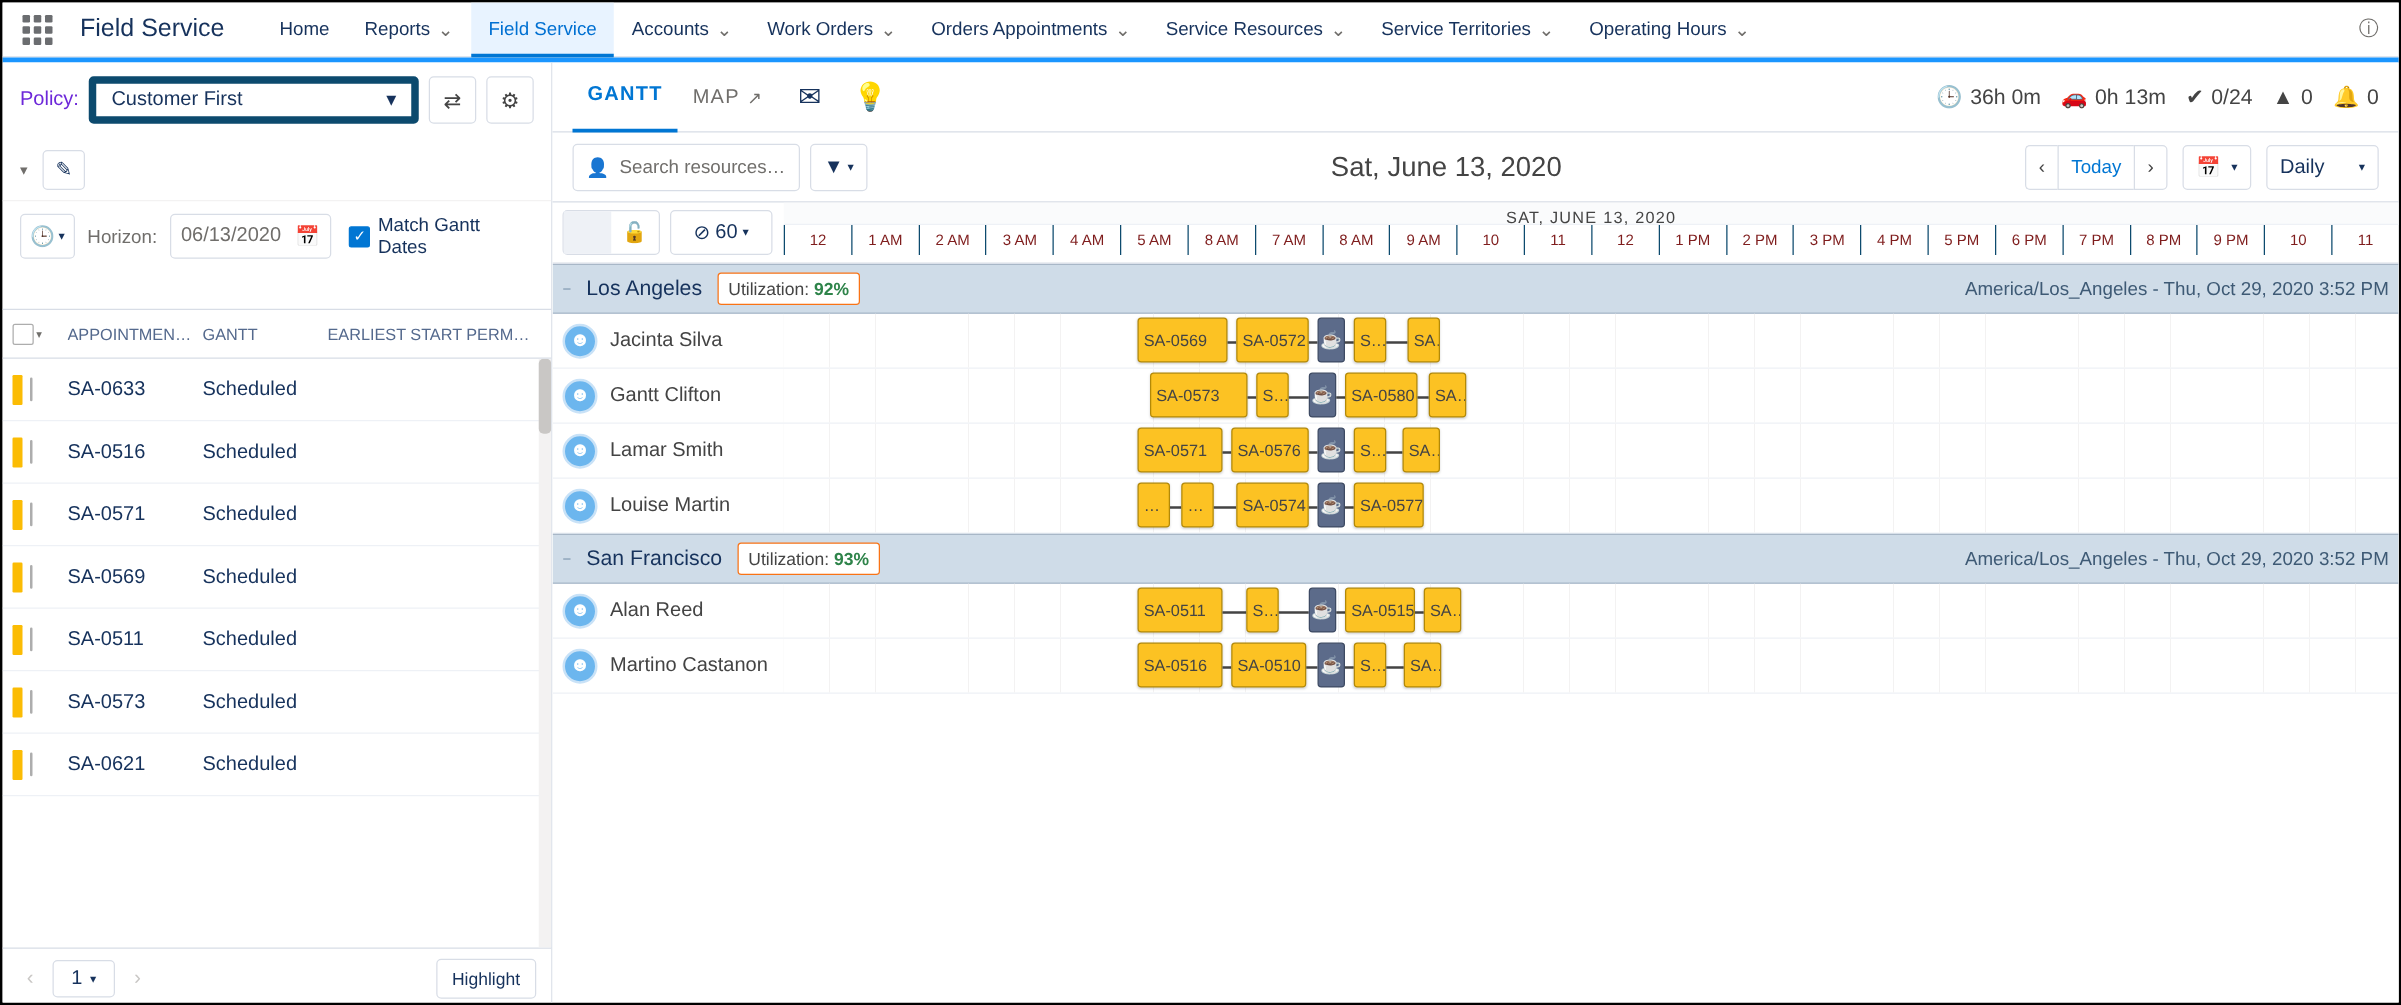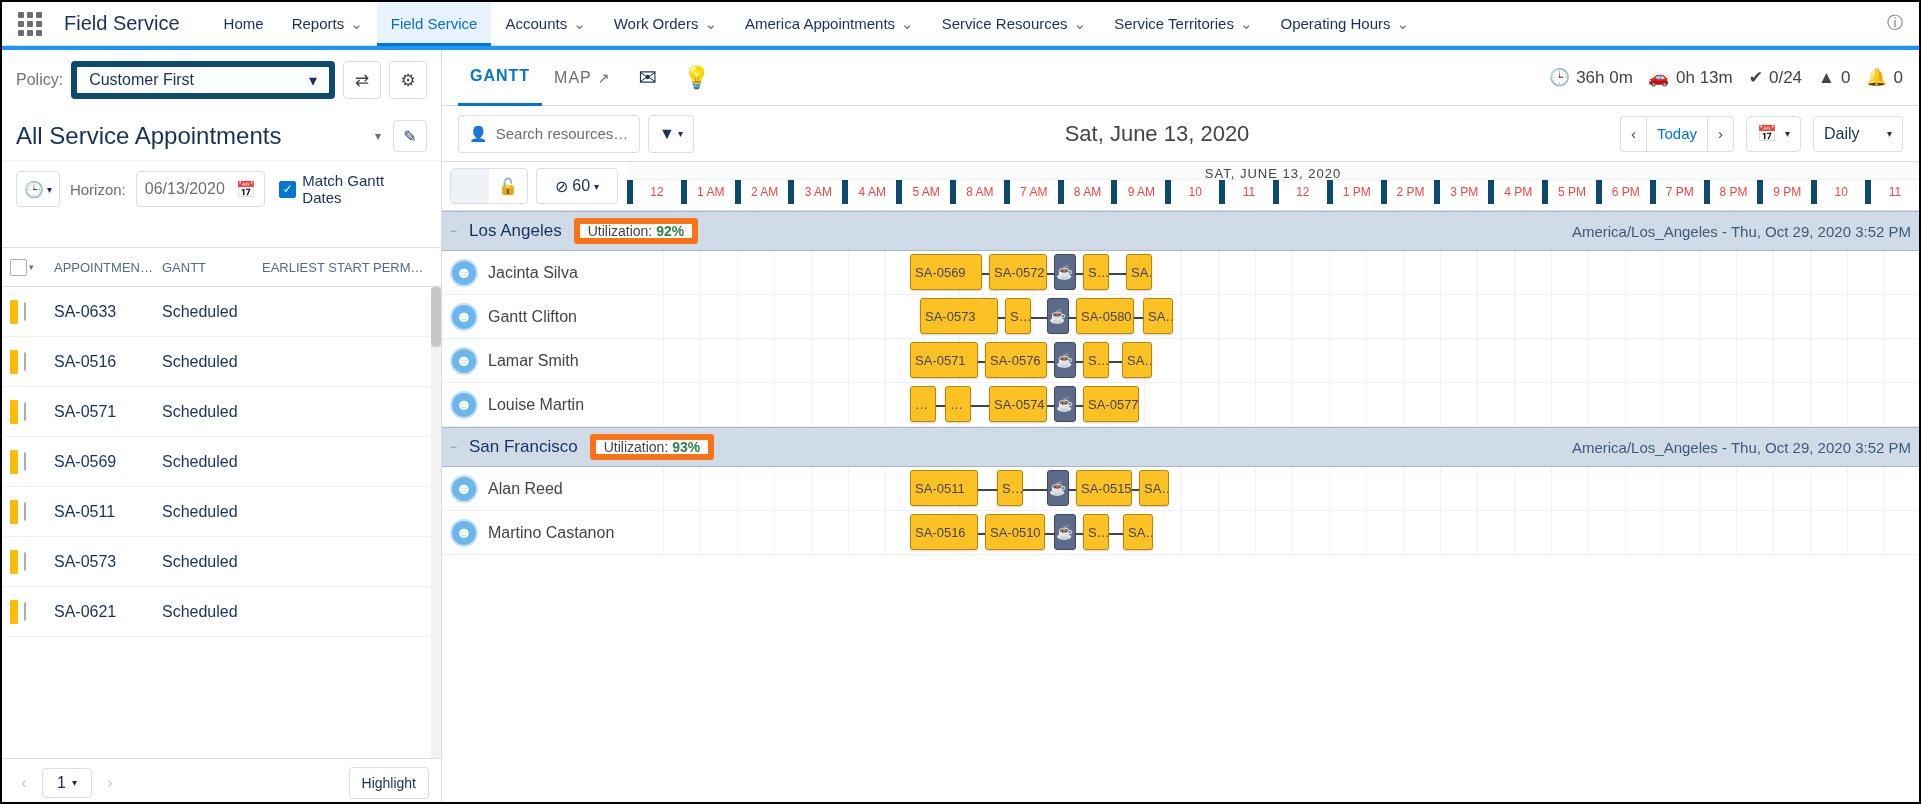--- a/index.html
+++ b/index.html
@@ -10,21 +10,21 @@
   .app-name{font-size:20px;font-weight:400;margin-right:30px}
   .nav-items{display:flex;align-items:center;height:100%}
   .nav-item{display:flex;align-items:center;padding:0 14px;height:44px;font-size:15px;color:#16325c;cursor:pointer}
   .nav-item.active{background:#e8f3ff;color:#0070d2;border-top:3px solid transparent;border-bottom:3px solid #0176d3}
   .nav-chevron{margin-left:6px;color:#706e6b}
   .nav-info{margin-left:auto;color:#706e6b}
   .blue-strip{height:4px;background:#1b96ff}
   .main{display:flex;height:calc(804px - 48px)}
   .left{width:440px;border-right:1px solid #d8dde6;display:flex;flex-direction:column;background:#fff}
   .policy-row{display:flex;align-items:center;height:60px;padding:8px 14px;gap:8px}
-  .lbl{font-size:16px;color:#737373}
+  .lbl{font-size:16px;color:#6d28d9}
   .dropdown{flex:1;display:flex;align-items:center;justify-content:space-between;border:6px solid #0c4a6e;border-radius:4px;height:38px;padding:0 12px;font-size:16px;cursor:pointer;color:#16325c}
   .icon-btn{width:38px;height:38px;border:1px solid #d8dde6;border-radius:4px;display:flex;align-items:center;justify-content:center;cursor:pointer;font-size:17px;color:#444}
   .listview-row{display:flex;align-items:center;padding:10px 14px 8px;border-bottom:1px solid #f3f2f2}
   .lv-title{font-size:24px;color:#16325c;flex:1}
   .lv-chev{color:#706e6b;margin-right:12px;font-size:12px}
   .lv-edit{width:34px;height:32px;border:1px solid #d8dde6;border-radius:4px;display:flex;align-items:center;justify-content:center;cursor:pointer}
   .horizon-row{display:flex;align-items:center;padding:10px 14px;gap:10px}
   .clock-dd{width:44px;height:36px;border:1px solid #d8dde6;border-radius:4px;display:flex;align-items:center;justify-content:center;gap:3px;cursor:pointer}
   .hz-lbl{color:#706e6b;font-size:15px}
   .date-in{width:130px;height:36px;border:1px solid #d8dde6;border-radius:4px;display:flex;align-items:center;padding:0 8px;color:#706e6b;gap:8px}
@@ -70,26 +70,26 @@
   .gantt-area{flex:1;overflow:hidden;display:flex;flex-direction:column}
   .gantt-head{display:flex;border-bottom:1px solid #d8dde6}
   .gh-left{width:185px;display:flex;align-items:center;padding:6px 8px;gap:8px}
   .lock-ctl{width:78px;height:36px;border:1px solid #d8dde6;border-radius:4px;display:flex;align-items:center}
   .lock-ctl .a{flex:1;display:flex;align-items:center;justify-content:center;height:100%}
   .lock-ctl .a.dim{background:#eef1f6}
   .sixty-ctl{width:82px;height:36px;border:1px solid #d8dde6;border-radius:4px;display:flex;align-items:center;justify-content:center;gap:4px}
   .gh-right{flex:1;display:flex;flex-direction:column}
   .gh-date{text-align:center;font-size:13px;color:#444;height:18px;letter-spacing:1px;padding-top:4px;border-bottom:1px solid #eef1f6;background:#fafbfc}
   .hours{display:flex;height:24px}
-  .hour{flex:1;text-align:center;font-size:12px;color:#ef4444;border-left:6px solid #0c4a6e;display:flex;align-items:center;justify-content:center;white-space:nowrap}
+  .hour{flex:1;text-align:center;font-size:12px;color:#7f1d1d;border-left:1px solid #0c4a6e;display:flex;align-items:center;justify-content:center;white-space:nowrap}
   .gbody{flex:1;overflow:auto}
   .terr{height:40px;background:#cfdce8;border-top:1px solid #a8b7c7;border-bottom:1px solid #a8b7c7;display:flex;align-items:center;padding:0 8px;gap:12px}
   .terr .toggle{color:#7a93ac;font-size:12px;cursor:pointer}
   .terr .tname{font-size:17px;color:#16325c}
-  .util-badge{height:26px;border:6px solid #f97316;border-radius:3px;background:#fff;display:flex;align-items:center;padding:0 8px;font-size:14px;color:#444}
+  .util-badge{height:26px;border:1px solid #f97316;border-radius:3px;background:#fff;display:flex;align-items:center;padding:0 8px;font-size:14px;color:#444}
   .util-badge .pct{color:#2e844a;font-weight:600;margin-left:4px}
   .terr-meta{margin-left:auto;font-size:15px;color:#3e5a75}
   .res-row{display:flex;height:44px;border-bottom:1px solid #eef1f6}
   .res-left{width:185px;display:flex;align-items:center;gap:10px;padding:0 8px}
   .avatar{width:28px;height:28px;border-radius:50%;background:#6cb6ee;display:flex;align-items:center;justify-content:center;color:#fff;font-size:16px;border:2px solid #c9e2f7}
   .res-name{font-size:16px;color:#444}
   .res-right{flex:1;position:relative;background:repeating-linear-gradient(to right,transparent 0,transparent 36.3px,#f3f2f2 36.3px,#f3f2f2 37px)}
   .appt{position:absolute;top:3px;height:36px;background:#fcc223;border:1px solid #b38907;border-radius:3px;display:flex;align-items:center;padding:0 4px;font-size:13px;color:#444;overflow:hidden;white-space:nowrap;cursor:pointer;box-shadow:0 1px 2px rgba(0,0,0,.18)}
   .brk{position:absolute;top:3px;height:36px;background:#5c6b8a;border:1px solid #3d4a63;border-radius:3px;display:flex;align-items:center;justify-content:center;color:#fff;font-size:14px}
   .connector{position:absolute;top:50%;height:2px;background:#444}
@@ -123,21 +123,21 @@
       </div>
       <div class="nav-item">
         <span>Accounts</span>
         <span class="nav-chevron">⌄</span>
       </div>
       <div class="nav-item">
         <span>Work Orders</span>
         <span class="nav-chevron">⌄</span>
       </div>
       <div class="nav-item">
-        <span>America Appointments</span>
+        <span>Orders Appointments</span>
         <span class="nav-chevron">⌄</span>
       </div>
       <div class="nav-item">
         <span>Service Resources</span>
         <span class="nav-chevron">⌄</span>
       </div>
       <div class="nav-item">
         <span>Service Territories</span>
         <span class="nav-chevron">⌄</span>
       </div>
@@ -157,21 +157,20 @@
       <span class="lbl">Policy:</span>
       <div class="dropdown">
         <span>Customer First</span>
         <span>▾</span>
       </div>
       <div class="icon-btn">⇄</div>
       <div class="icon-btn">⚙</div>
     </div>
 
     <div class="listview-row">
-      <div class="lv-title">All Service Appointments</div>
       <span class="lv-chev">▾</span>
       <div class="lv-edit">✎</div>
     </div>
 
     <div class="horizon-row">
       <div class="clock-dd">🕒<span style="font-size:10px">▾</span></div>
       <span class="hz-lbl">Horizon:</span>
       <div class="date-in">
         <span>06/13/2020</span>
         <span style="margin-left:auto">📅</span>

